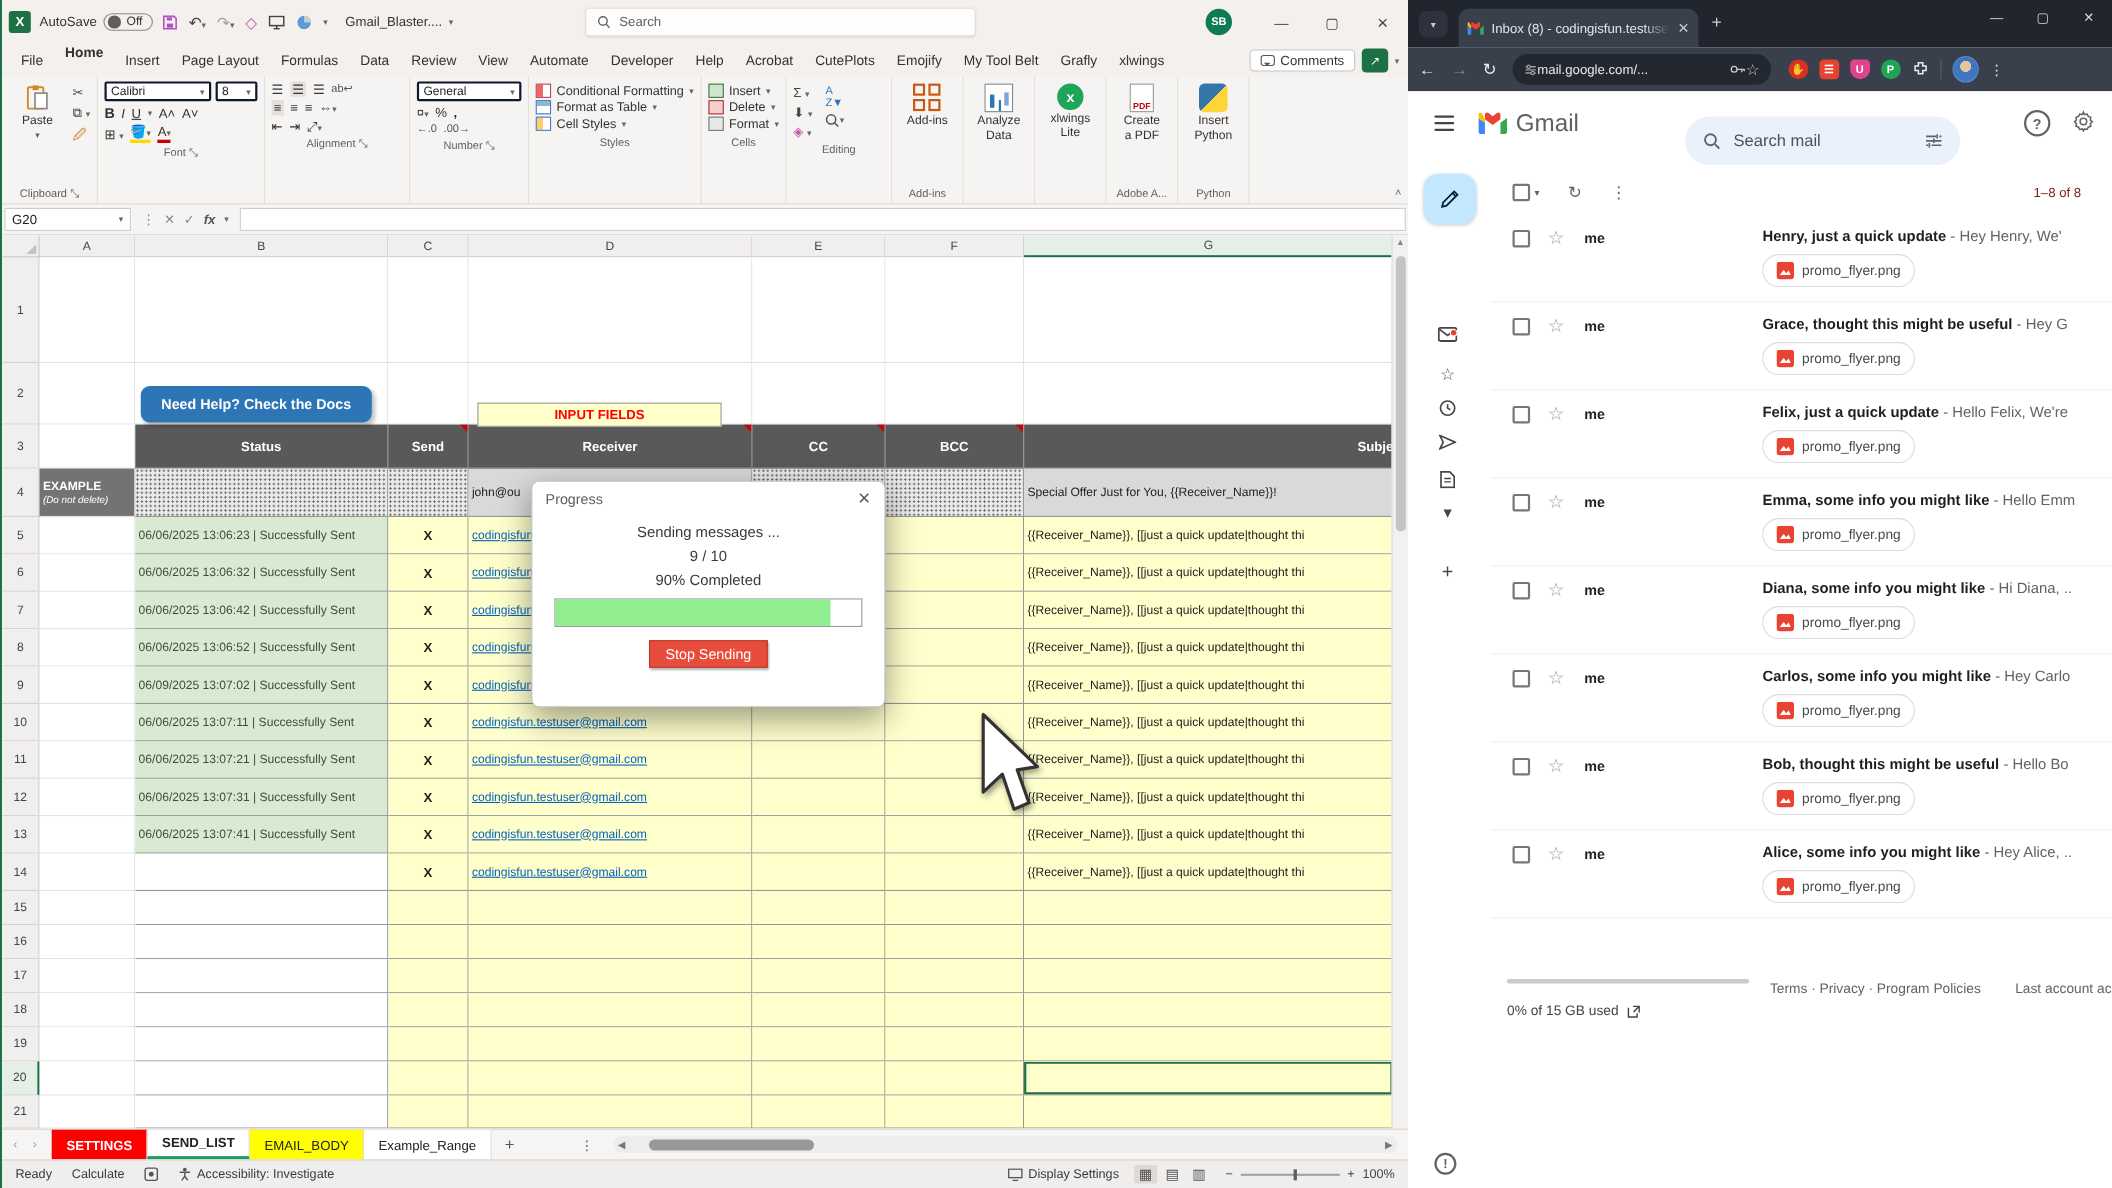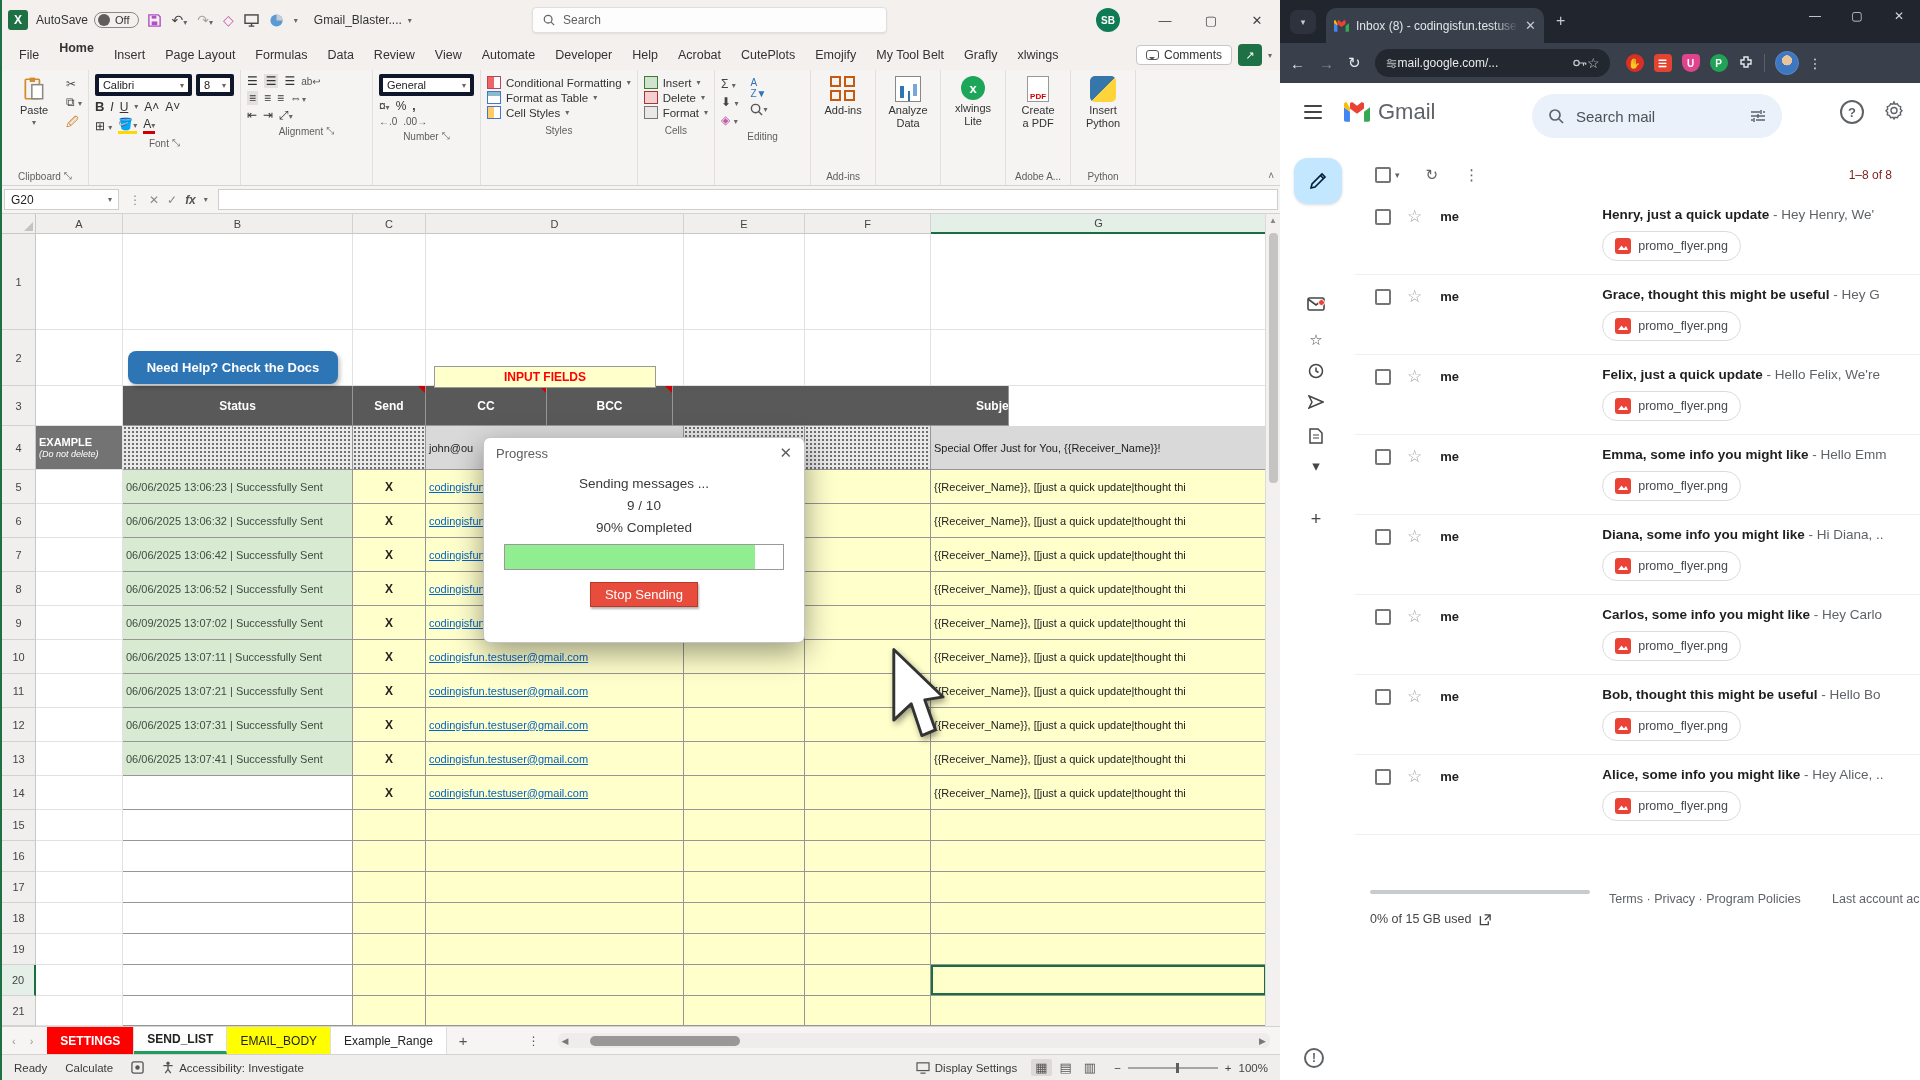--- a/index.html
+++ b/index.html
@@ -32,21 +32,21 @@
   .bubble:after{content:'';position:absolute;left:2px;bottom:-4px;border:3px solid transparent;border-top-color:#555}
   .share-sq{width:24px;height:22px;background:#1e7145;border-radius:4px;color:#fff;font-size:11px;display:flex;align-items:center;justify-content:center}
   
   .xl-ribbon{position:absolute;left:0;top:70px;right:0;height:116px;background:#f6f4f3;border-bottom:1px solid #d5d2cf;display:flex}
   .rg{display:flex;flex-direction:column;border-right:1px solid #e2dfdc;padding:4px 6px 0 6px;position:relative}
   .rg-c{flex:1;display:flex;gap:6px;align-items:flex-start}
   .rg-l{height:18px;font-size:10px;color:#605e5c;text-align:center;display:flex;align-items:center;justify-content:center;gap:3px}
   .bigbtn{display:flex;flex-direction:column;align-items:center;gap:2px;font-size:11px;color:#333;padding:2px 5px;width:52px;text-align:center}
   .bigicon{width:26px;height:26px}
   .smallcol{display:flex;flex-direction:column;gap:4px;padding-top:3px;font-size:12px;color:#444}
-  .selbox{border:4px solid #0f172a;background:#fff;border-radius:2px;font-size:11px;padding:1px 4px;display:flex;align-items:center;justify-content:space-between;gap:4px;color:#222}
+  .selbox{border:2px solid #0f172a;background:#fff;border-radius:2px;font-size:11px;padding:1px 4px;display:flex;align-items:center;justify-content:space-between;gap:4px;color:#222}
   .fr{display:flex;gap:6px;align-items:center;font-size:12px;color:#333;margin-top:3px}
   .fr b{font-size:13px}
   .fr .u{text-decoration:underline}
   .mini{font-size:10px;color:#555}
   .stylerow{display:flex;align-items:center;gap:5px;font-size:11.5px;color:#333;margin:2px 0;white-space:nowrap}
   .sicon{width:14px;height:13px;border:1px solid #b45;background:linear-gradient(90deg,#e66 50%,#fff 50%);flex:none}
   .sicon2{width:14px;height:13px;border:1px solid #47c;background:linear-gradient(180deg,#8bc 40%,#fff 40%);flex:none}
   .addins-ic{width:26px;height:26px;display:grid;grid-template-columns:11px 11px;grid-template-rows:11px 11px;gap:3px}
   .addins-ic div{border:2px solid #c55a11}
   .an-ic{width:26px;height:26px;border:1px solid #888;background:#fff;position:relative}
@@ -148,21 +148,21 @@
   .csep{width:1px;height:18px;background:#5a606b}
   .cavatar{width:24px;height:24px;border-radius:50%;background:radial-gradient(circle at 50% 38%,#e8c49a 28%,#3d77c2 30%);border:1px solid #5a88c9}
   .cdots{color:#e8eaed;font-size:13px;letter-spacing:1px}
   
   .gmail{position:absolute;left:0;top:83px;right:0;bottom:0;background:#fff;overflow:hidden}
   .g-head{position:absolute;left:0;top:0;right:0;height:58px;display:flex;align-items:center}
   .burger{margin-left:24px;width:18px;display:flex;flex-direction:column;gap:4px}
   .burger div{height:2px;background:#444;border-radius:1px}
   .glogo{display:flex;align-items:center;gap:8px;margin-left:22px}
   .glogo-text{font-size:22px;color:#5f6368}
-  .gsearch{position:absolute;left:252px;top:11px;width:250px;height:44px;background:#eaf1fb;border-radius:22px;display:flex;align-items:center;gap:12px;padding:0 16px;color:#3c4043}
+  .gsearch{position:absolute;left:252px;top:23px;width:250px;height:44px;background:#eaf1fb;border-radius:22px;display:flex;align-items:center;gap:12px;padding:0 16px;color:#3c4043}
   .gsearch .ph{font-size:15px;color:#4d5156;flex:1}
   .ghelp{position:absolute;left:560px;top:17px;width:24px;height:24px;border:2px solid #5f6368;border-radius:50%;color:#5f6368;font-size:13px;font-weight:bold;display:flex;align-items:center;justify-content:center}
   .ggear{position:absolute;left:604px;top:17px;color:#5f6368}
   
   .grail{position:absolute;left:0;top:58px;width:72px;bottom:0}
   .compose{position:absolute;left:14px;top:17px;width:48px;height:46px;background:#c2e7ff;border-radius:14px;display:flex;align-items:center;justify-content:center;box-shadow:0 1px 3px rgba(0,0,0,.15)}
   .rail-ic{position:absolute;left:26px;color:#444746;font-size:15px;width:20px;text-align:center}
   .rail-ic svg{display:block;margin:0 auto}
   .inboxdot{position:absolute;left:38px;top:158px;width:7px;height:7px;border-radius:50%;background:#ea4335;border:1.5px solid #fff}
   .bang{position:absolute;left:24px;bottom:12px;width:20px;height:20px;border:2px solid #5f6368;border-radius:50%;color:#5f6368;font-size:12px;font-weight:bold;display:flex;align-items:center;justify-content:center}
@@ -554,20 +554,21 @@
         <div class="cell cE"></div>
         <div class="cell cF"></div>
         <div class="cell cG"></div>
       </div>
 
     <div class="xrow h40">
       <div class="rh">3</div>
       <div class="cell cA"></div>
       <div class="cell cB tbl dk">Status</div>
       <div class="cell cC tbl dk cmt">Send</div>
+      <div class="cell cD tbl dk cmt">Receiver</div>
       <div class="cell cE tbl dk cmt">CC</div>
       <div class="cell cF tbl dk cmt">BCC</div>
       <div class="cell cG tbl gsub">Subject</div>
     </div>
 
     <div class="xrow h44">
       <div class="rh">4</div>
       <div class="cell cA exA">
           <span class="t1">EXAMPLE</span>
           <span class="t2">(Do not delete)</span>

